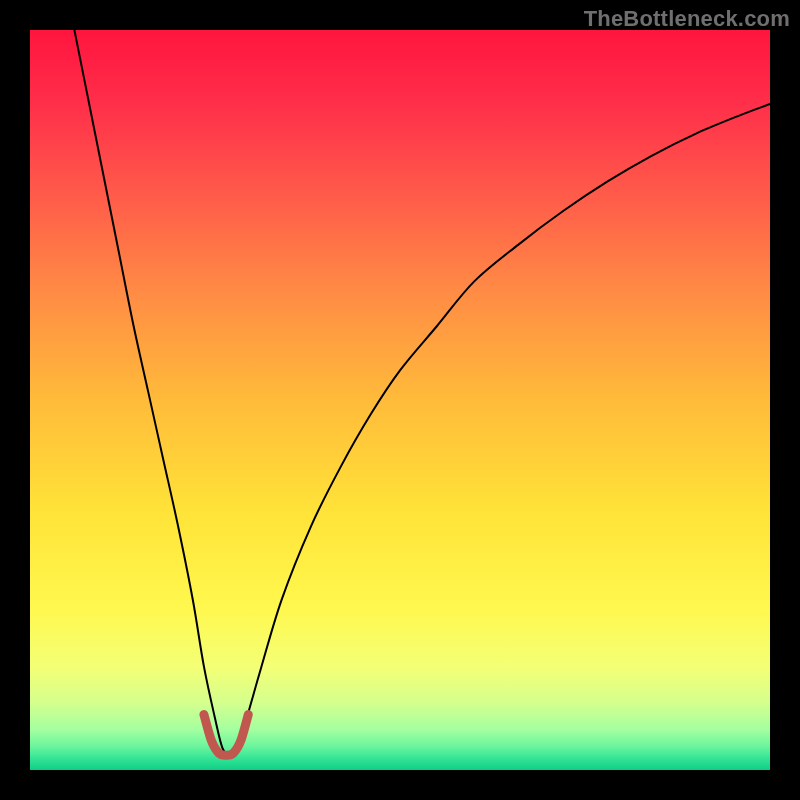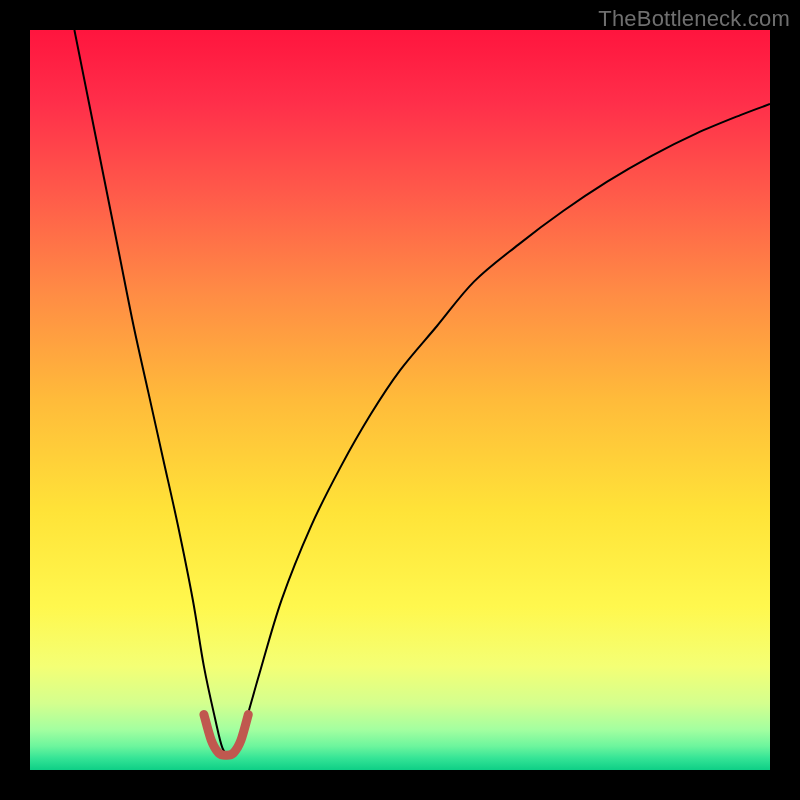--- a/index.html
+++ b/index.html
@@ -9,20 +9,21 @@
     height: 800px;
     background: #000;
     overflow: hidden;
     font-family: Arial, Helvetica, sans-serif;
   }
   .frame {
     position: absolute;
     left: 0; top: 0;
     width: 800px; height: 800px;
     background: #000;
+    font-weight: bold;
   }
   .plot {
     position: absolute;
     left: 30px;
     top: 30px;
     width: 740px;
     height: 740px;
   }
   .attribution {
     position: absolute;

